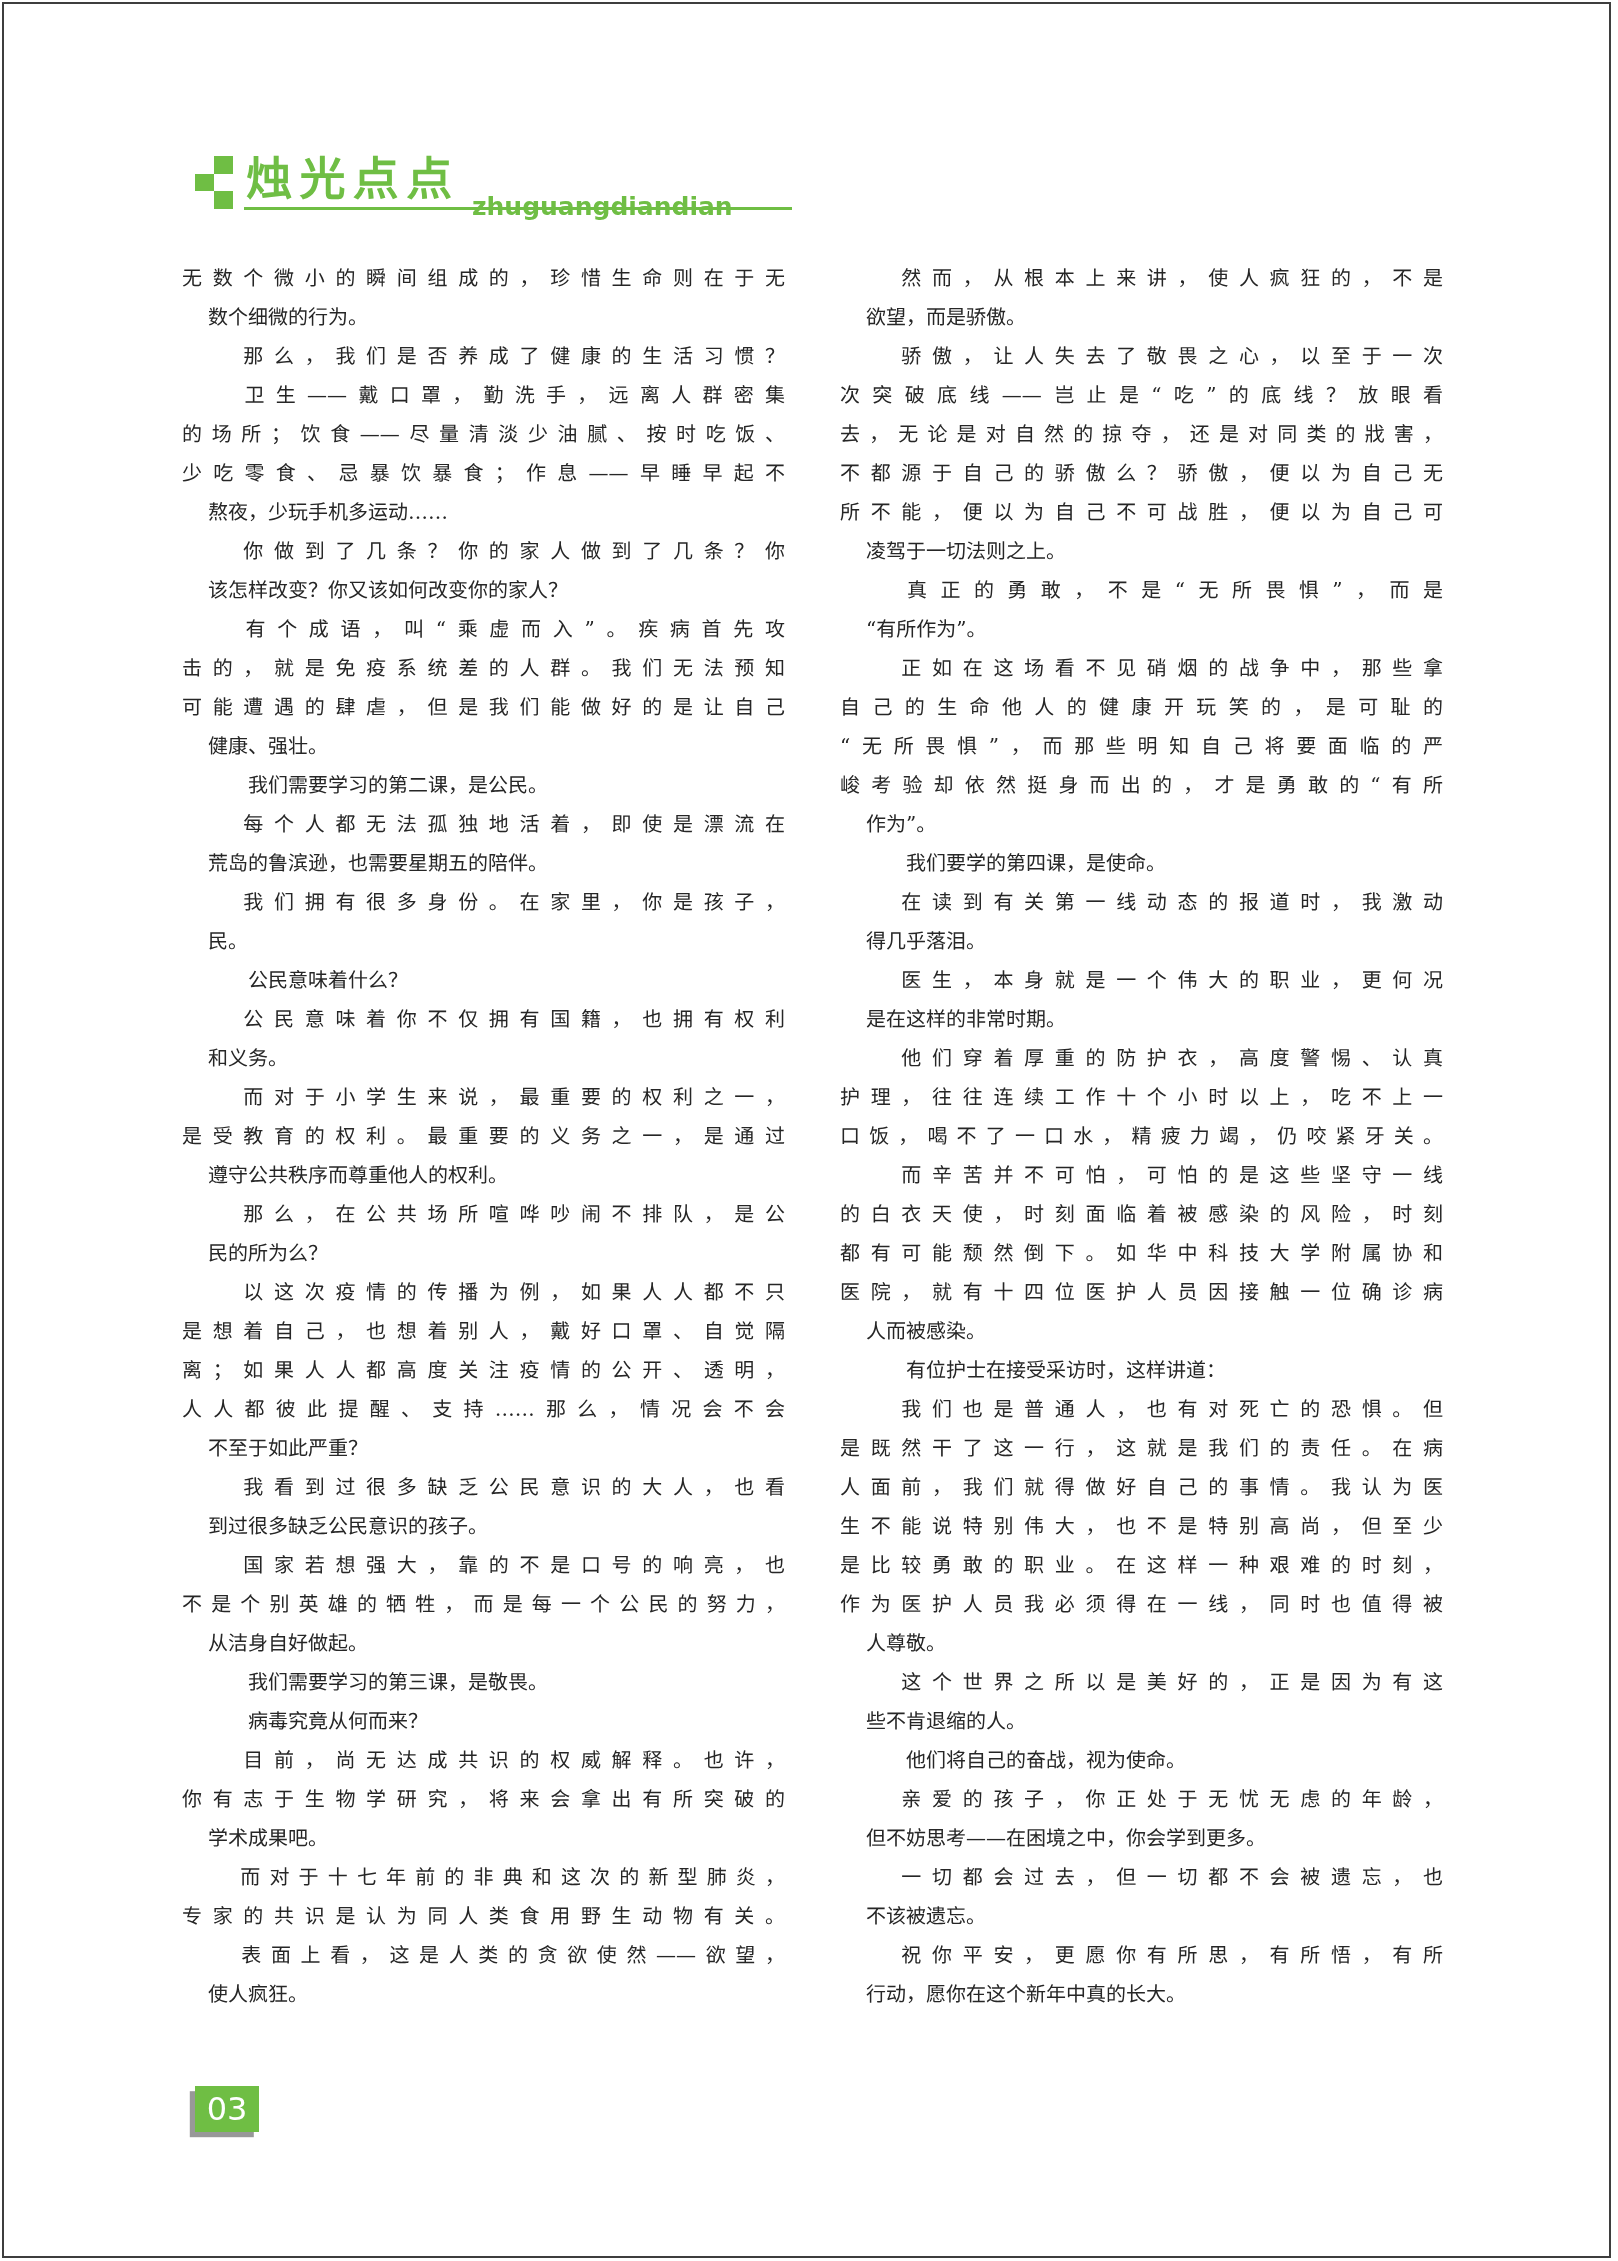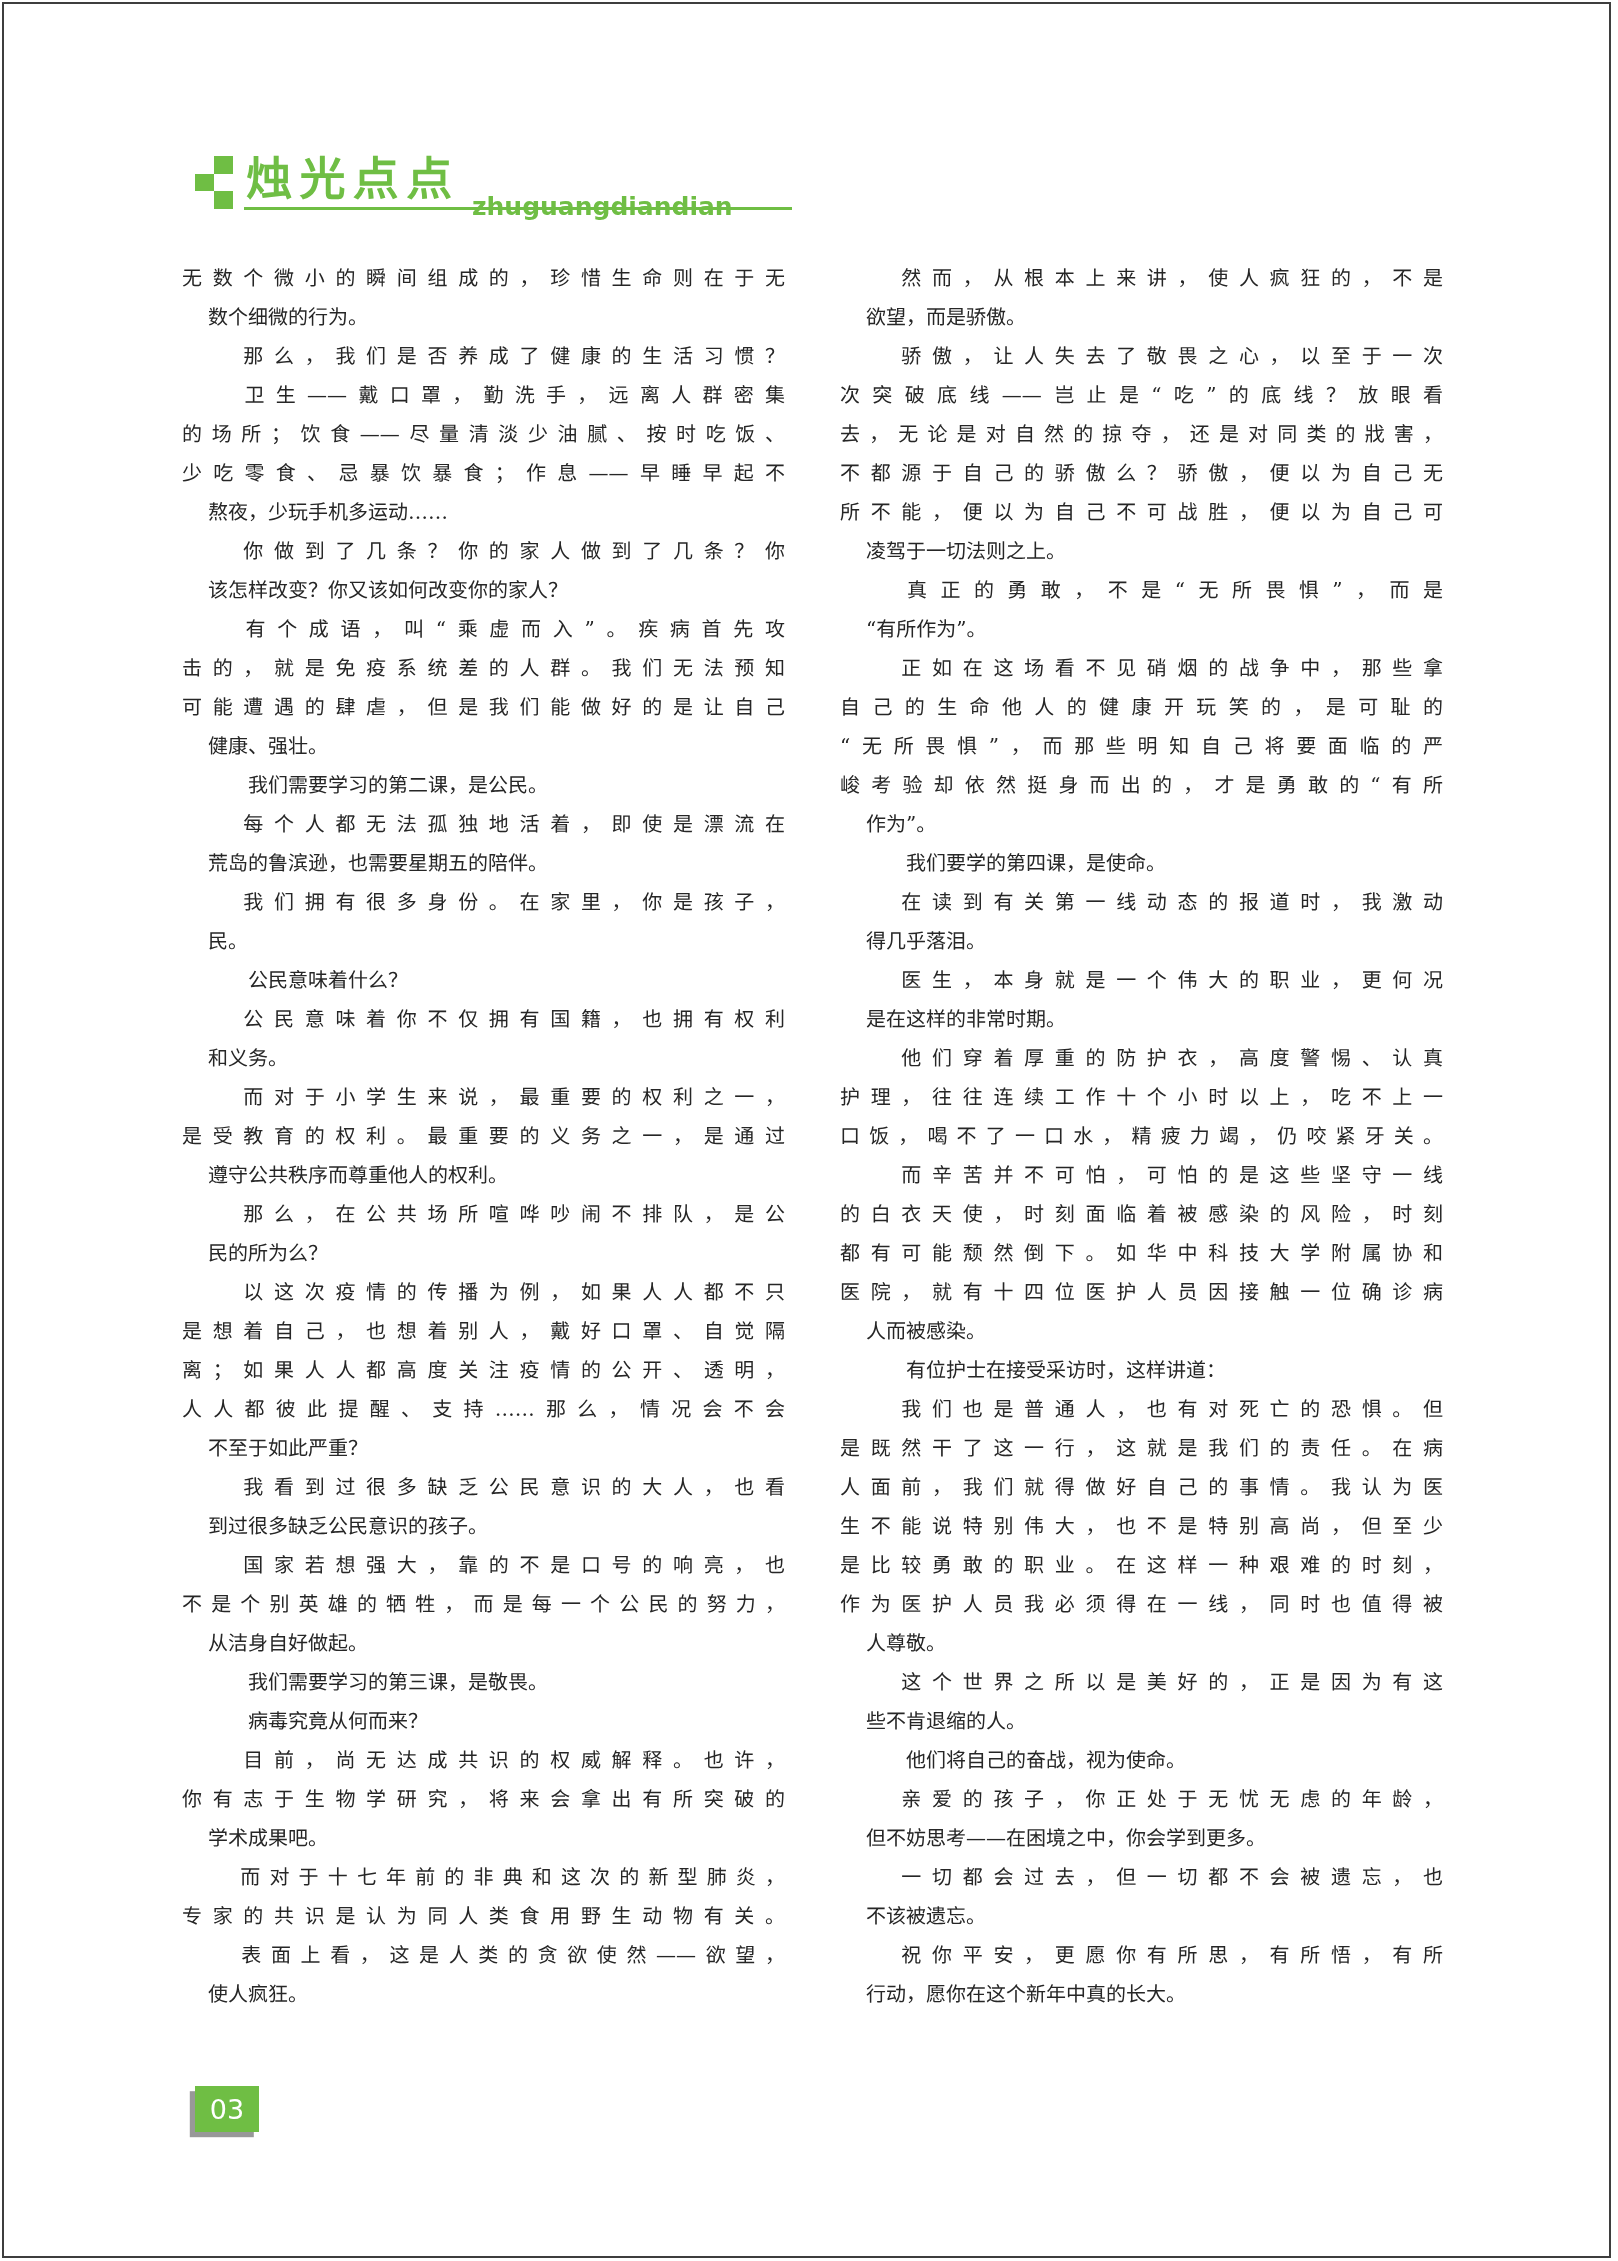--- a/index.html
+++ b/index.html
@@ -43,21 +43,21 @@
     height:39px;overflow:hidden;
     text-align:justify;text-align-last:justify;
     text-justify:inter-ideograph;
   }
   .line.end{text-align:center;text-align-last:left;margin-left:26px;}
   .pagenum{
     position:absolute;left:195px;top:2086px;width:64px;height:46px;
     background:var(--green,#6fbe44);
     box-shadow:-5.2px 5.2px 0 #989898;
     color:#ffffff;display:flex;align-items:center;justify-content:center;
-    font-family:"DejaVu Sans","Liberation Sans",sans-serif;font-size:27px;
+    font-family:"DejaVu Sans","Liberation Sans",sans-serif;font-size:32px;
   }
 </style>
 </head>
 <body>
 
 <div class="frame"></div>
 
 <div class="logo">
   <div class="sq sq1"></div>
   <div class="sq sq2"></div>

